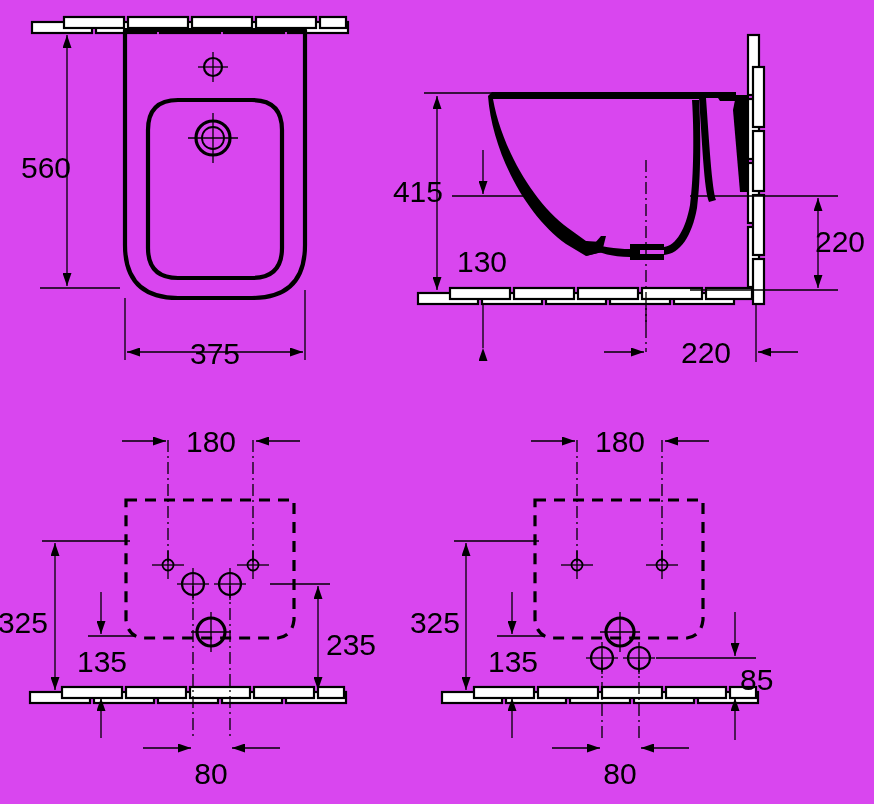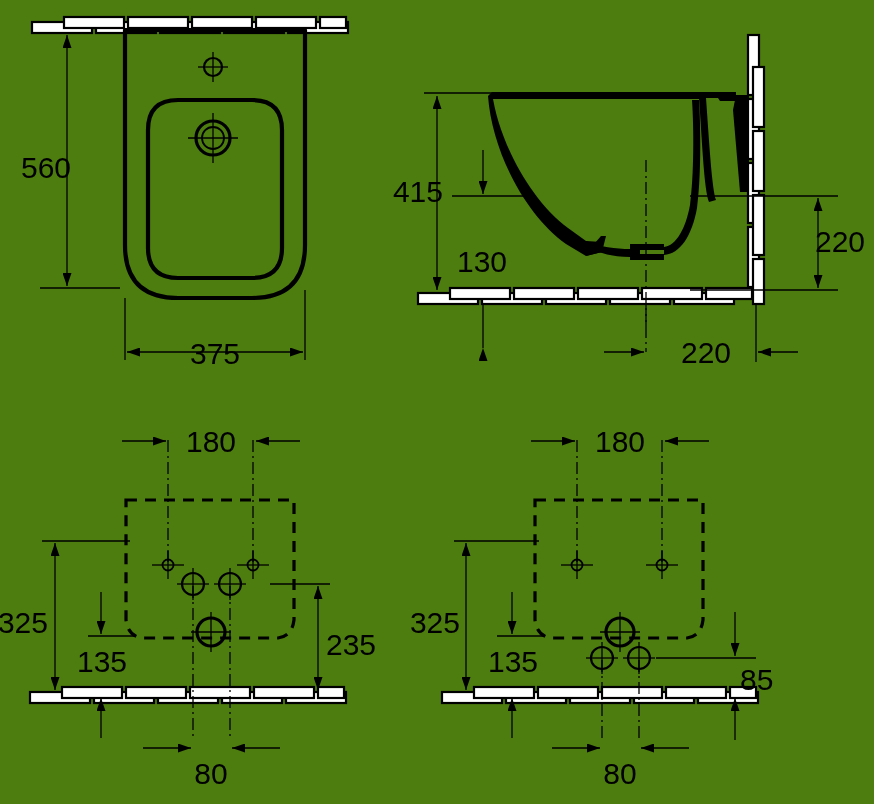--- a/index.html
+++ b/index.html
@@ -7,21 +7,21 @@
     padding: 0;
     background: #ffffff;
   }
   body {
     font-family: "Liberation Sans", sans-serif;
   }
   #sheet {
     position: relative;
     width: 874px;
     height: 804px;
-    background: #4d7c0f;
+    background: #d946ef;
     overflow: hidden;
   }
   svg.drawing {
     position: absolute;
     left: 0;
     top: 0;
     width: 874px;
     height: 804px;
   }
   .dim-text {

